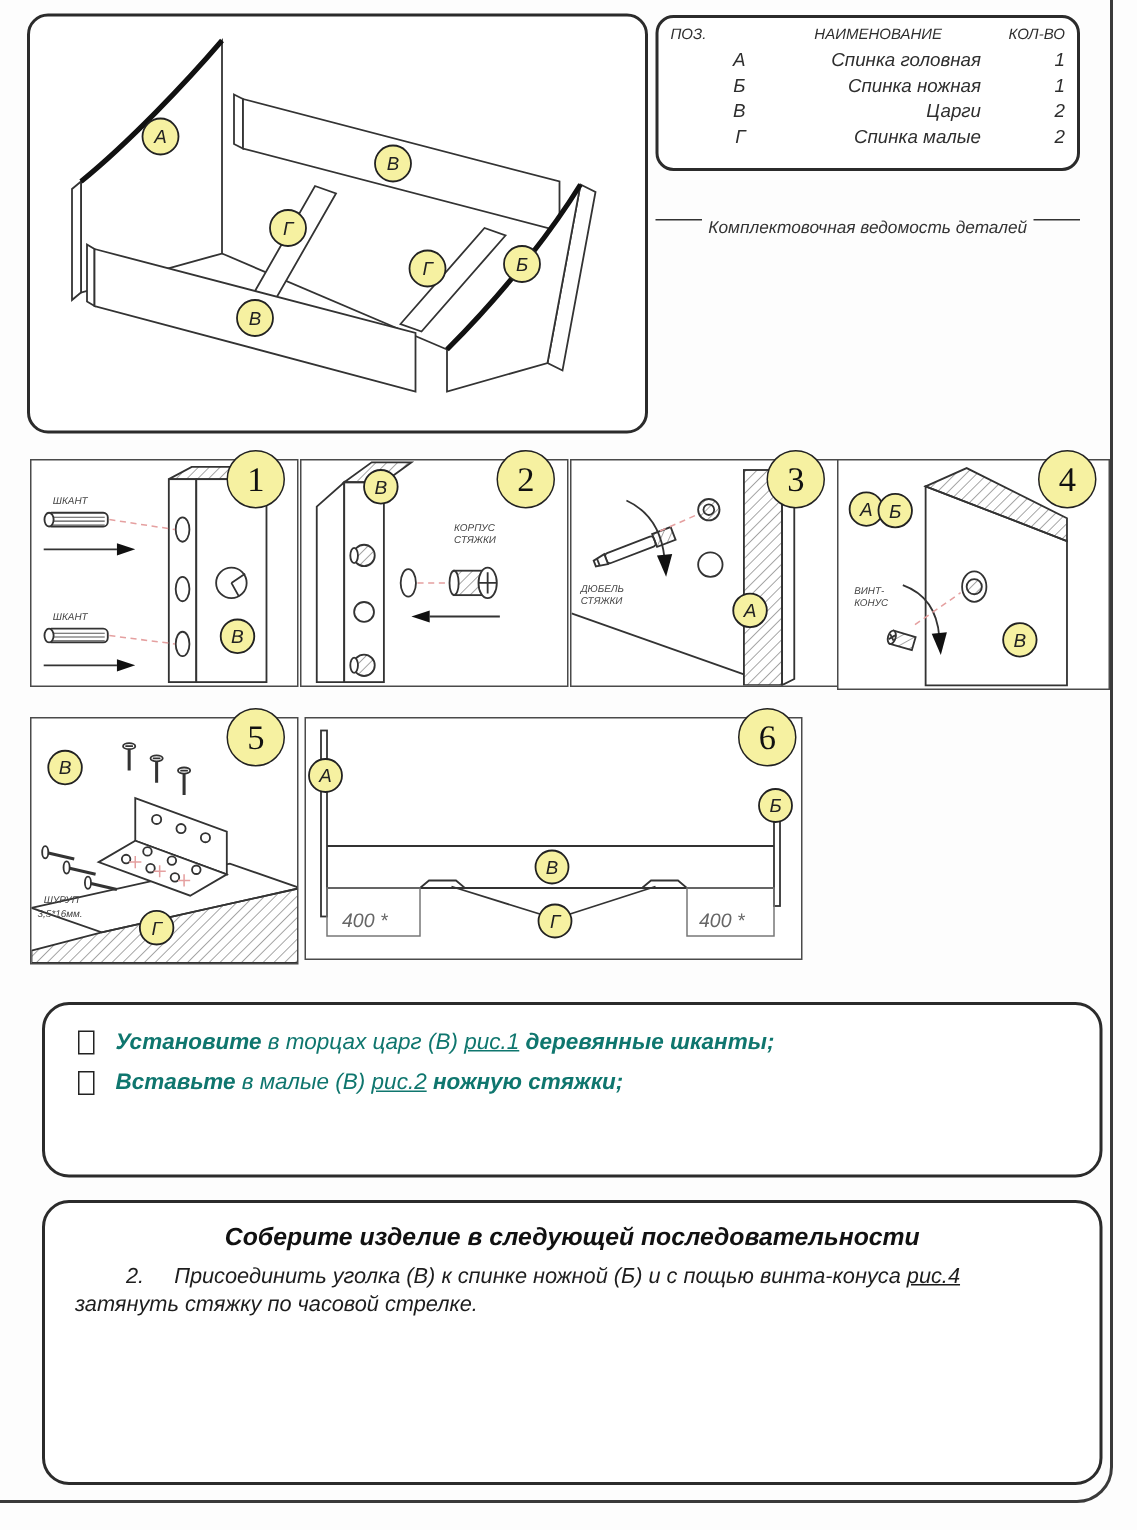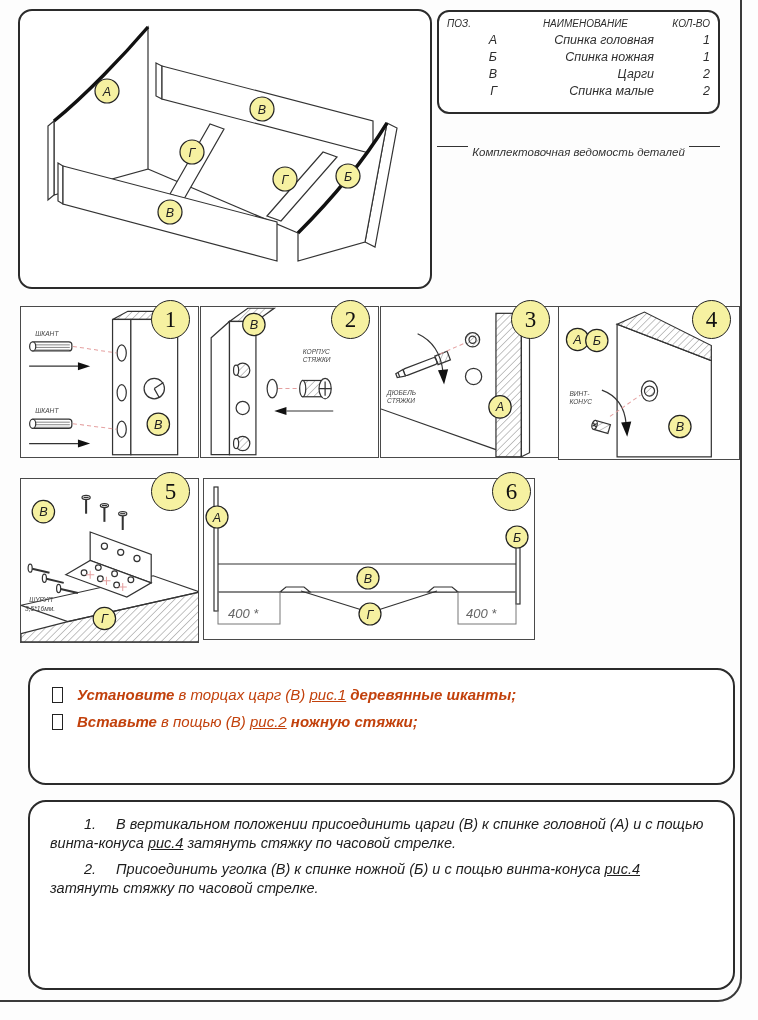--- a/index.html
+++ b/index.html
@@ -50,21 +50,21 @@
   .dim{font-family:"Liberation Sans",sans-serif;font-style:italic;font-size:13px;fill:#666;}
   .pink{stroke:#e5a0a0;stroke-width:1;stroke-dasharray:4 3;fill:none;}
   .pinkx{stroke:#e5a0a0;stroke-width:1;fill:none;}
   .arr{fill:#111;stroke:none;}
   .scr{stroke:#333;stroke-width:2;}
   
   .ibox{position:absolute;left:28px;top:668px;width:707px;height:117px;box-sizing:border-box;
        border:2px solid #2b2b2b;border-radius:18px;background:#fff;padding:8px 18px 6px 14px;}
   .bullet{display:flex;gap:14px;align-items:flex-start;margin:7px 0;}
   .cbx{flex:0 0 auto;width:9px;height:14px;border:1.5px solid #222;margin-top:2px;margin-left:8px;}
-  .btext{font-style:italic;font-size:15px;color:#c2410c;line-height:1.32;}
+  .btext{font-style:italic;font-size:15px;color:#0f766e;line-height:1.32;}
   .btext b{font-weight:bold;}
   .ref{text-decoration:underline;}
   .abox{position:absolute;left:28px;top:800px;width:707px;height:190px;box-sizing:border-box;
        border:2px solid #2b2b2b;border-radius:18px;background:#fff;padding:6px 20px;}
   .atitle{text-align:center;font-style:italic;font-weight:bold;font-size:16.5px;color:#111;
        margin:8px 0 4px 0;}
   .astep{font-style:italic;font-size:14.5px;color:#1d1d1d;line-height:1.32;
        text-indent:34px;margin:7px 0;}
   .anum{margin-right:20px;}
 </style>
@@ -410,21 +410,21 @@
     <div class="numbadge">6</div>
   </div>
 
   <div class="ibox">
     <div class="bullet">
       <span class="cbx"></span>
       <span class="btext"><b>Установите</b><span> в торцах царг (В) </span><span class="ref">рис.1</span><b> деревянные шканты;</b><span></span></span>
     </div>
     <div class="bullet">
       <span class="cbx"></span>
-      <span class="btext"><b>Вставьте</b><span> в пощью (В) </span><span class="ref">рис.2</span><b> ножную стяжки;</b><span></span></span>
+      <span class="btext"><b>Вставьте</b><span> в малые (В) </span><span class="ref">рис.2</span><b> ножную стяжки;</b><span></span></span>
     </div>
   </div>
 
   <div class="abox">
-    <p class="astep"><span class="anum">1.</span><span>В вертикальном положении присоединить царги (В) к спинке головной (А) и с пощью винта-конуса </span><span class="ref">рис.4</span><span> затянуть стяжку по часовой стрелке.</span></p>
+    <div class="atitle">Соберите изделие в следующей последовательности</div>
     <p class="astep"><span class="anum">2.</span><span>Присоединить уголка (В) к спинке ножной (Б) и с пощью винта-конуса </span><span class="ref">рис.4</span><span> затянуть стяжку по часовой стрелке.</span></p>
   </div>
 </div>
 
 </body></html>

